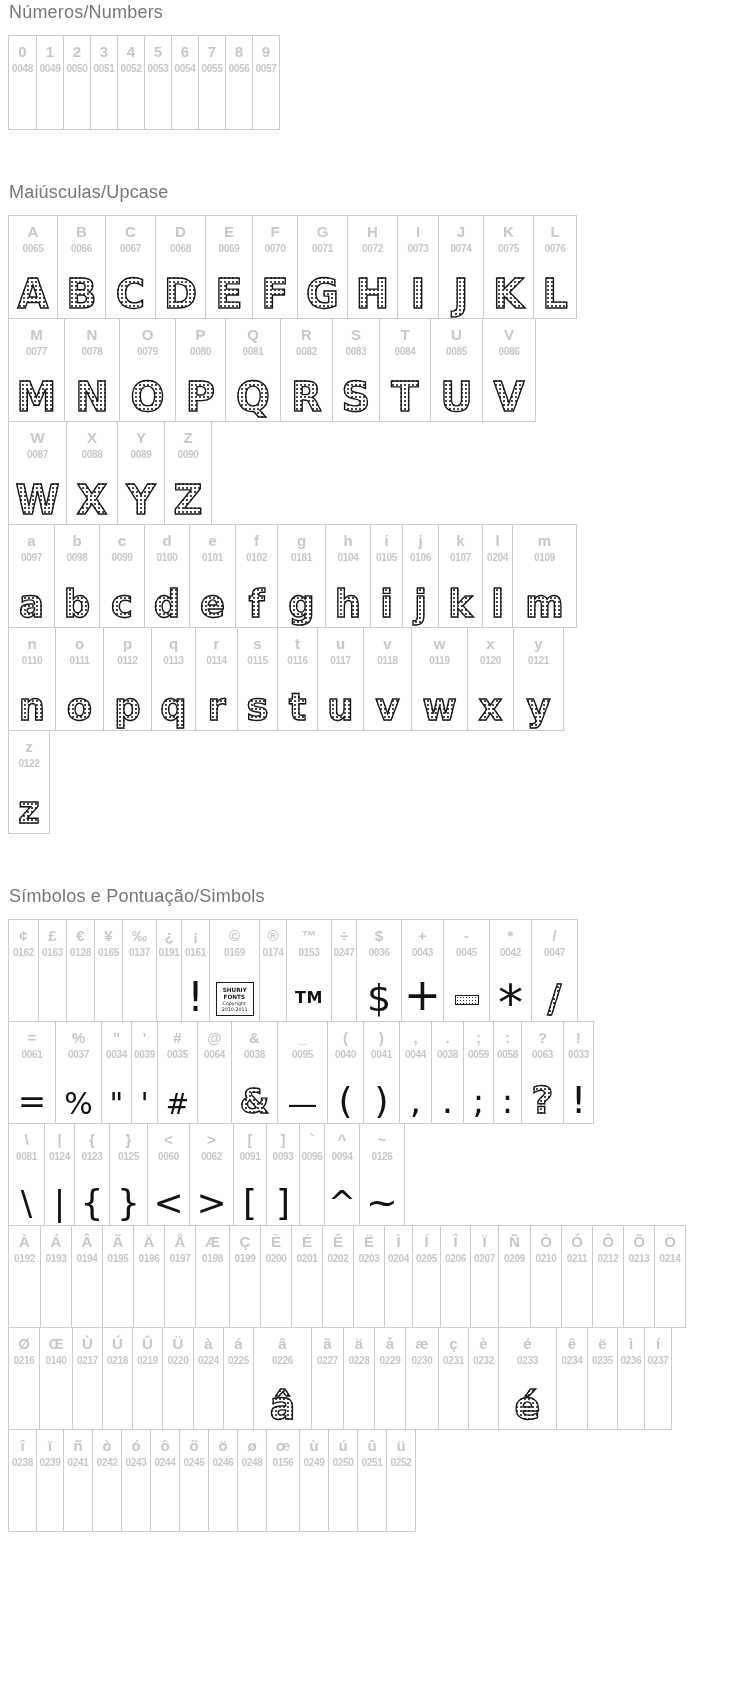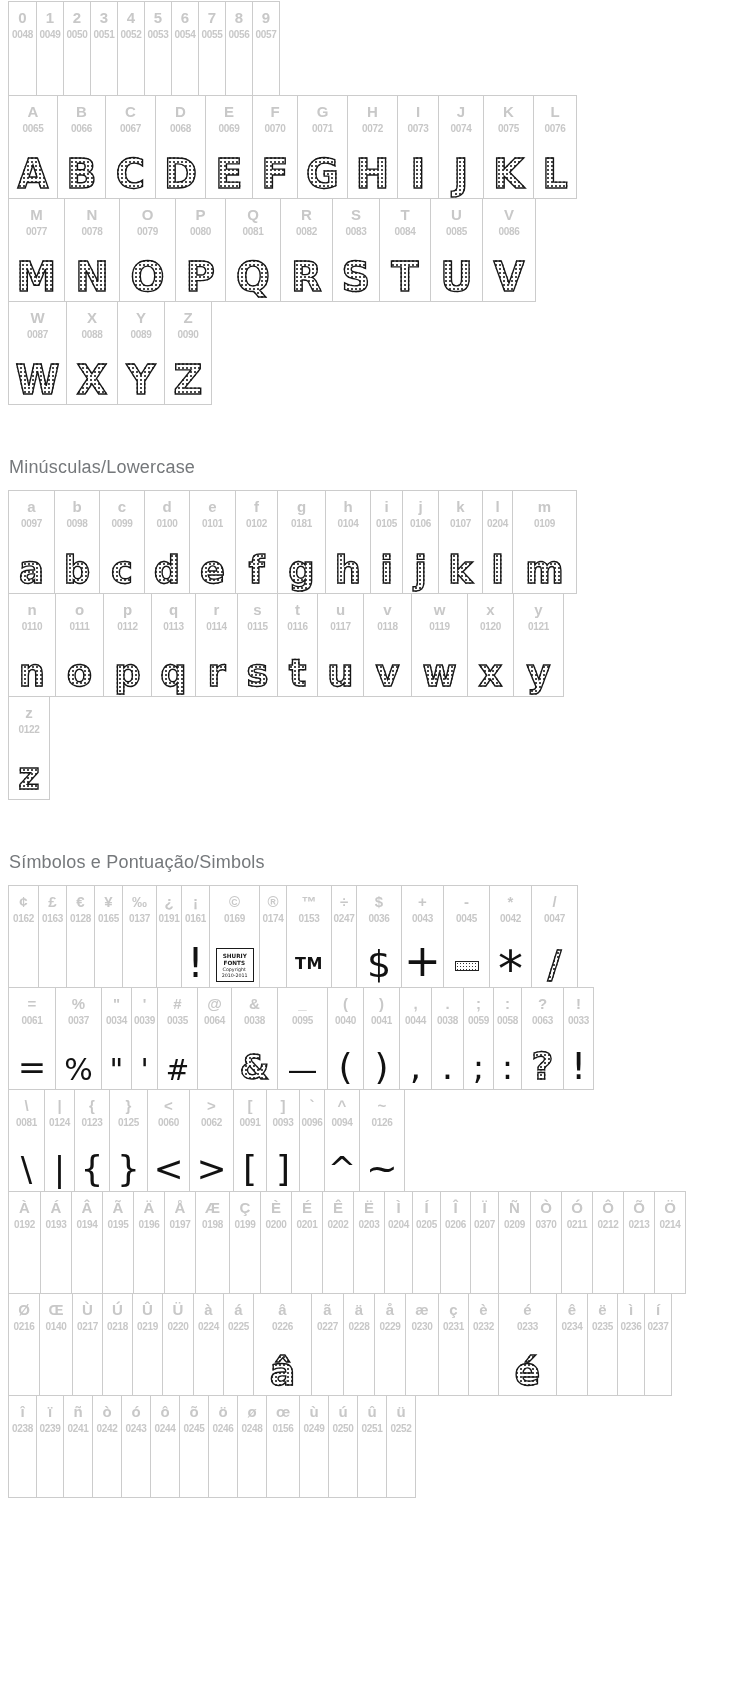--- a/index.html
+++ b/index.html
@@ -47,20 +47,21 @@
     width:38px;box-sizing:border-box;border:1px solid #1a1a1a;margin-bottom:5px;
     display:flex;flex-direction:column;align-items:center;gap:1px;padding:4px 0 3px;
   }
   .glyph-box .bl{font-family:"DejaVu Sans",sans-serif;font-weight:700;color:#1a1a1a;font-size:6px;line-height:6px;white-space:nowrap;transform:scale(0.95);}
   .glyph-box .bl.small{font-size:5px;line-height:5px;font-weight:400;}
 </style>
 </head>
 <body>
 
 <div>
+    <div class="section-title">Números/Numbers</div>
     <div class="chartable sec-numbers">
       <div class="crow">
         <div class="ccell" style="width: 27px;">
           <div class="ref">0</div>
           <div class="code">0048</div>
           <div class="garea"></div>
         </div>
         <div class="ccell" style="width: 27px;">
           <div class="ref">1</div>
           <div class="code">0049</div>
@@ -101,20 +102,21 @@
           <div class="code">0056</div>
           <div class="garea"></div>
         </div>
         <div class="ccell" style="width: 27px;">
           <div class="ref">9</div>
           <div class="code">0057</div>
           <div class="garea"></div>
         </div>
       </div>
     </div>
+    <div class="section-title">Maiúsculas/Upcase</div>
     <div class="chartable sec-upcase">
       <div class="crow">
         <div class="ccell" style="width: 48px;">
           <div class="ref">A</div>
           <div class="code">0065</div>
           <div class="garea">
             <div class="glyph glyph-t" style="font-size: 40px;">A</div>
           </div>
         </div>
         <div class="ccell" style="width: 48px;">
@@ -291,21 +293,20 @@
         </div>
         <div class="ccell" style="width: 47px;">
           <div class="ref">Z</div>
           <div class="code">0090</div>
           <div class="garea">
             <div class="glyph glyph-t" style="font-size: 40px;">Z</div>
           </div>
         </div>
       </div>
     </div>
-    <div class="section-title">Minúsculas/Lowercase</div>
     <div class="chartable sec-lowercase">
       <div class="crow">
         <div class="ccell" style="width: 45px;">
           <div class="ref">a</div>
           <div class="code">0097</div>
           <div class="garea">
             <div class="glyph glyph-t" style="font-size: 37px;">a</div>
           </div>
         </div>
         <div class="ccell" style="width: 45px;">
@@ -866,21 +867,21 @@
           <div class="code">0207</div>
           <div class="garea"></div>
         </div>
         <div class="ccell" style="width: 32px;">
           <div class="ref">Ñ</div>
           <div class="code">0209</div>
           <div class="garea"></div>
         </div>
         <div class="ccell" style="width: 31px;">
           <div class="ref">Ò</div>
-          <div class="code">0370</div>
+          <div class="code">0210</div>
           <div class="garea"></div>
         </div>
         <div class="ccell" style="width: 31px;">
           <div class="ref">Ó</div>
           <div class="code">0211</div>
           <div class="garea"></div>
         </div>
         <div class="ccell" style="width: 31px;">
           <div class="ref">Ô</div>
           <div class="code">0212</div>

